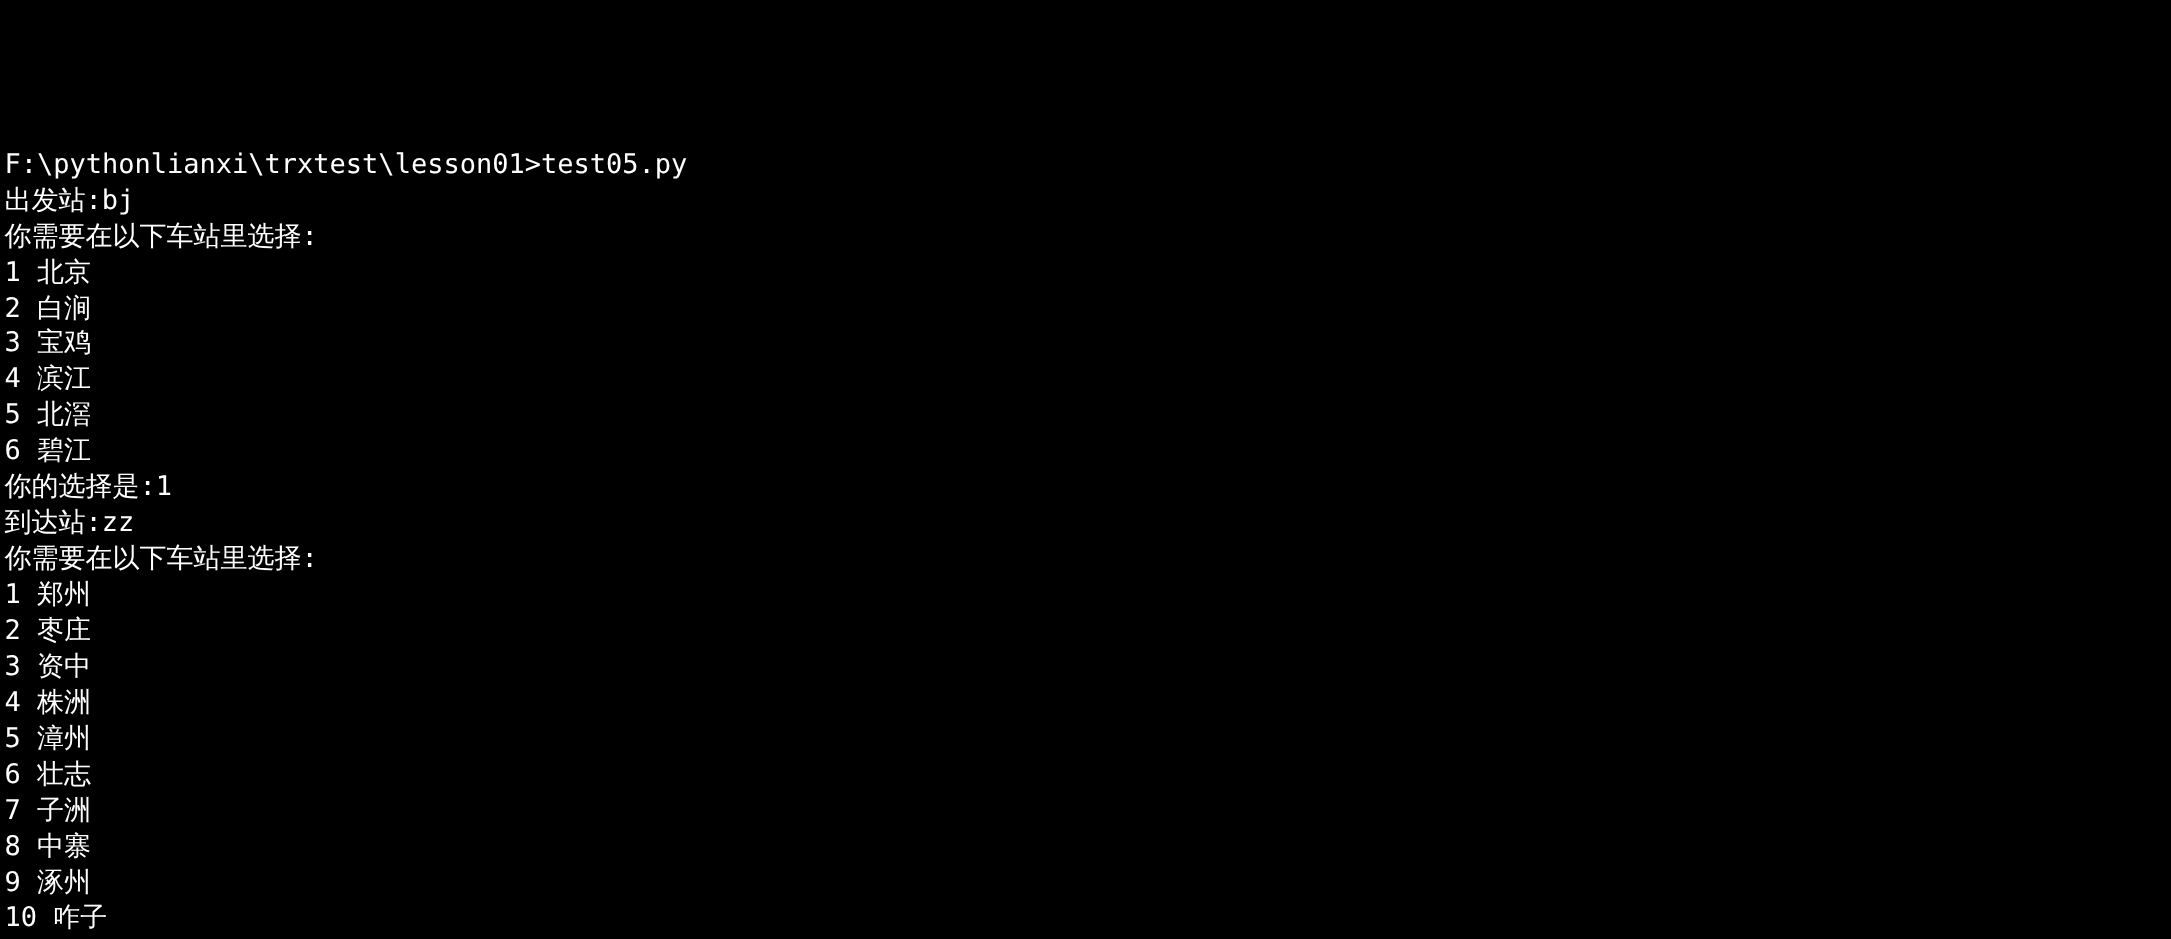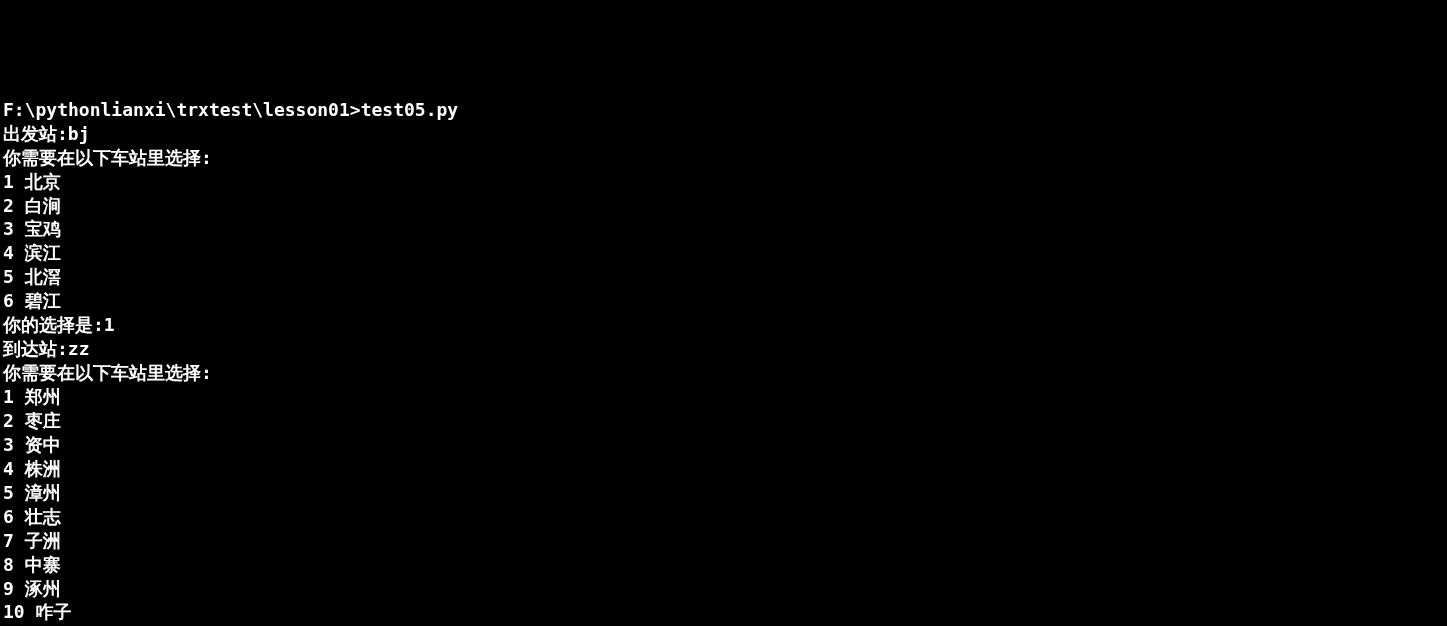--- a/index.html
+++ b/index.html
@@ -14,21 +14,20 @@
       word-break: break-all;
       width: 1447px;
       height: 626px;
       overflow: hidden;
     }
     .terminal {
       padding: 2px 3px;
     }
     .line {
       display: block;
-      font-weight: bold;
     }
   </style>
 </head>
 <body>
 
 
 
 <div class="terminal"><span class="line"><span>F:\pythonlianxi\trxtest\lesson01&gt;</span><span>test05.py</span></span><span class="line"><span>出发站:</span><span>bj</span></span><span class="line">你需要在以下车站里选择:</span><span class="line">1 北京</span><span class="line">2 白涧</span><span class="line">3 宝鸡</span><span class="line">4 滨江</span><span class="line">5 北滘</span><span class="line">6 碧江</span><span class="line"><span>你的选择是:</span><span>1</span></span><span class="line"><span>到达站:</span><span>zz</span></span><span class="line">你需要在以下车站里选择:</span><span class="line">1 郑州</span><span class="line">2 枣庄</span><span class="line">3 资中</span><span class="line">4 株洲</span><span class="line">5 漳州</span><span class="line">6 壮志</span><span class="line">7 子洲</span><span class="line">8 中寨</span><span class="line">9 涿州</span><span class="line">10 咋子</span><span class="line"><span>你的选择是:</span><span>1</span></span></div>
 
 

